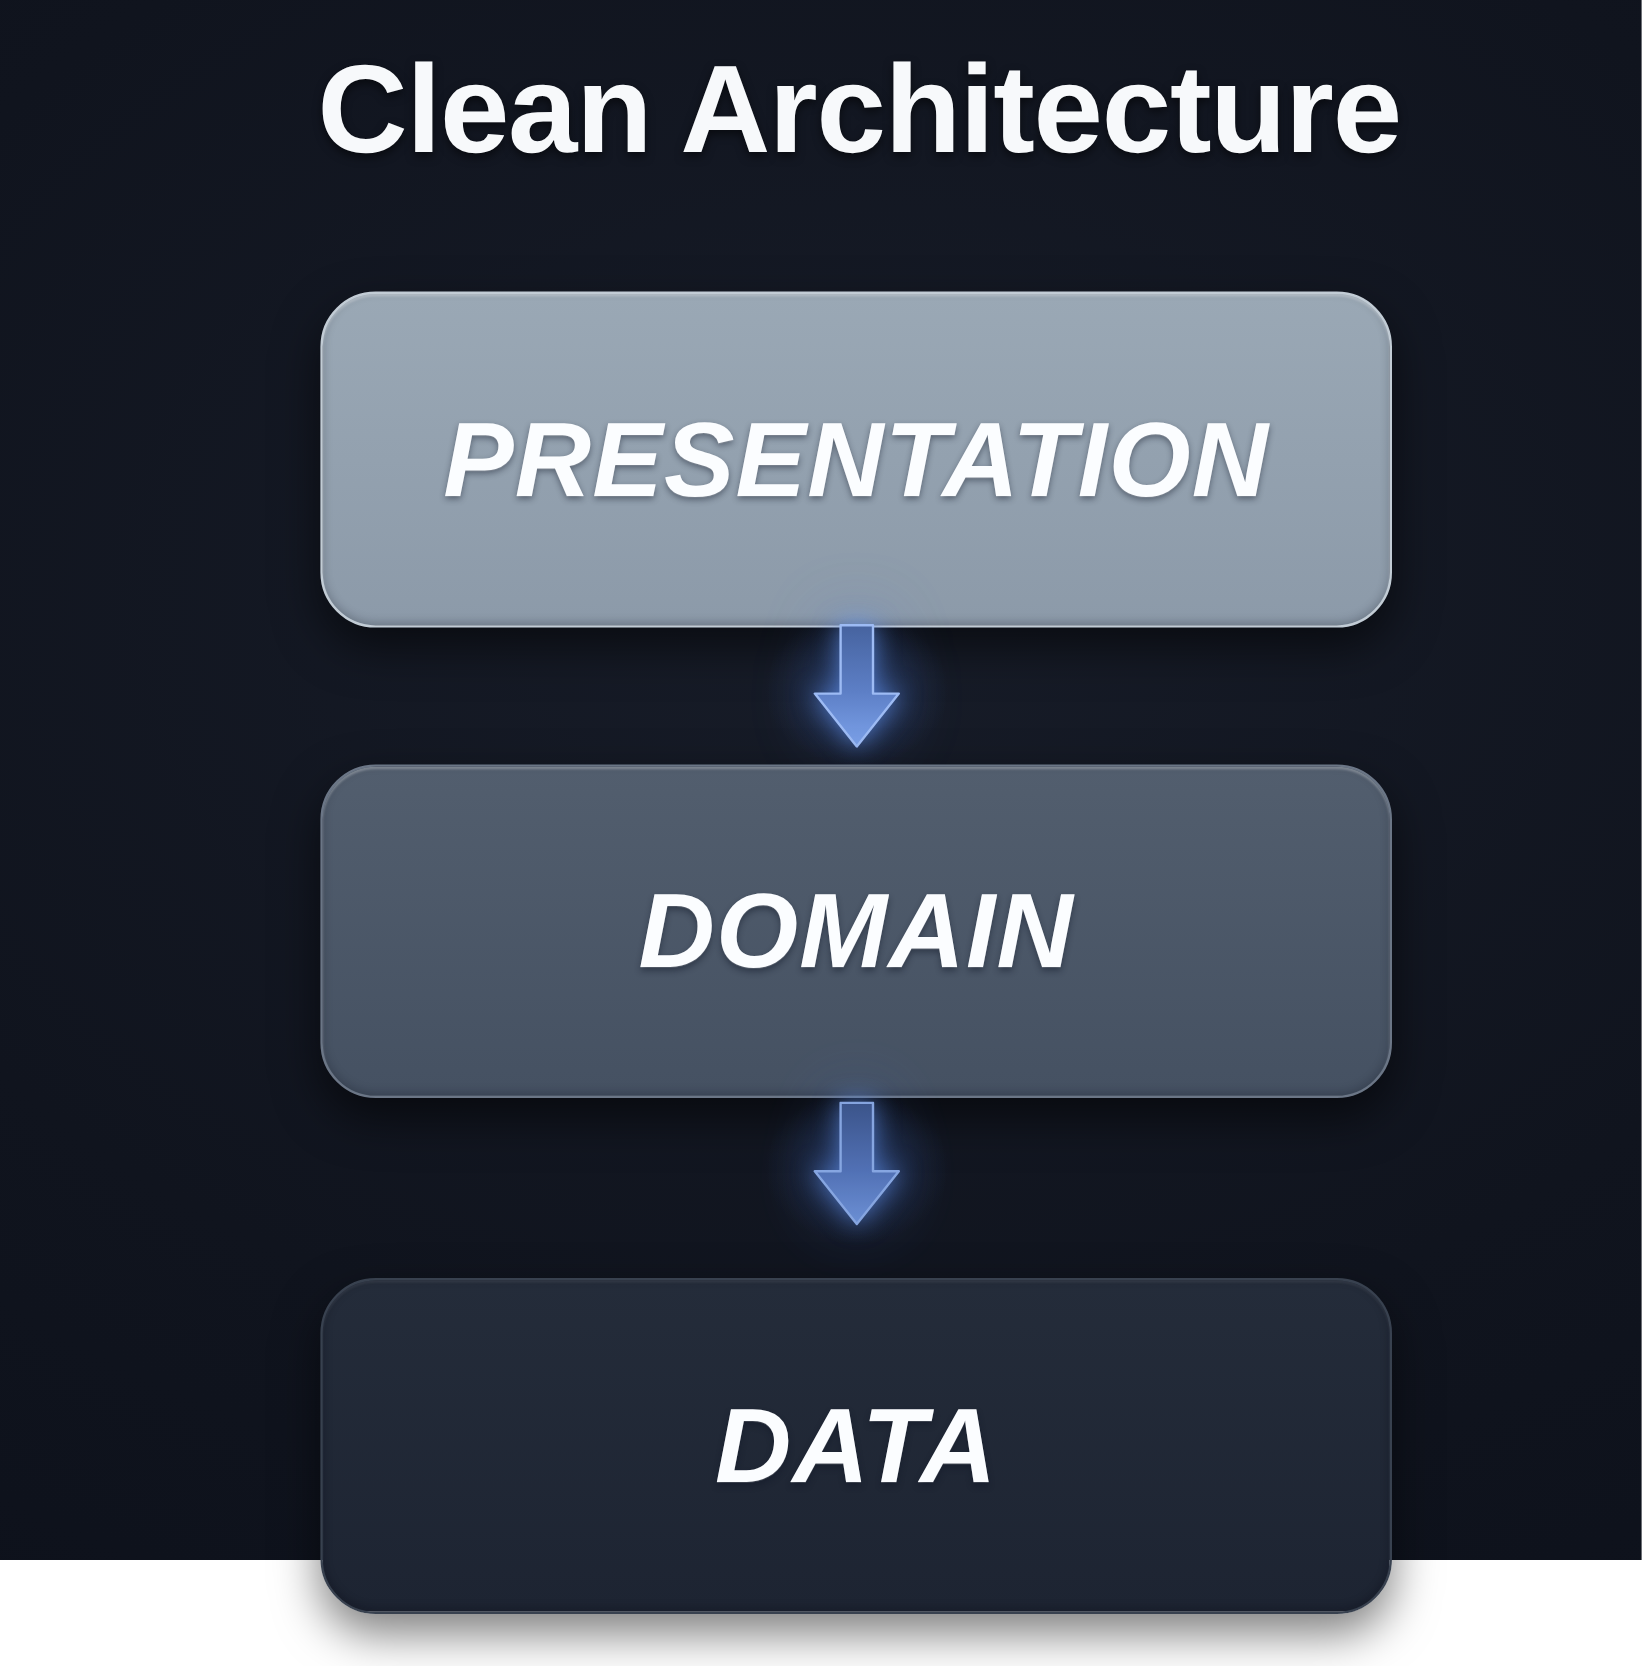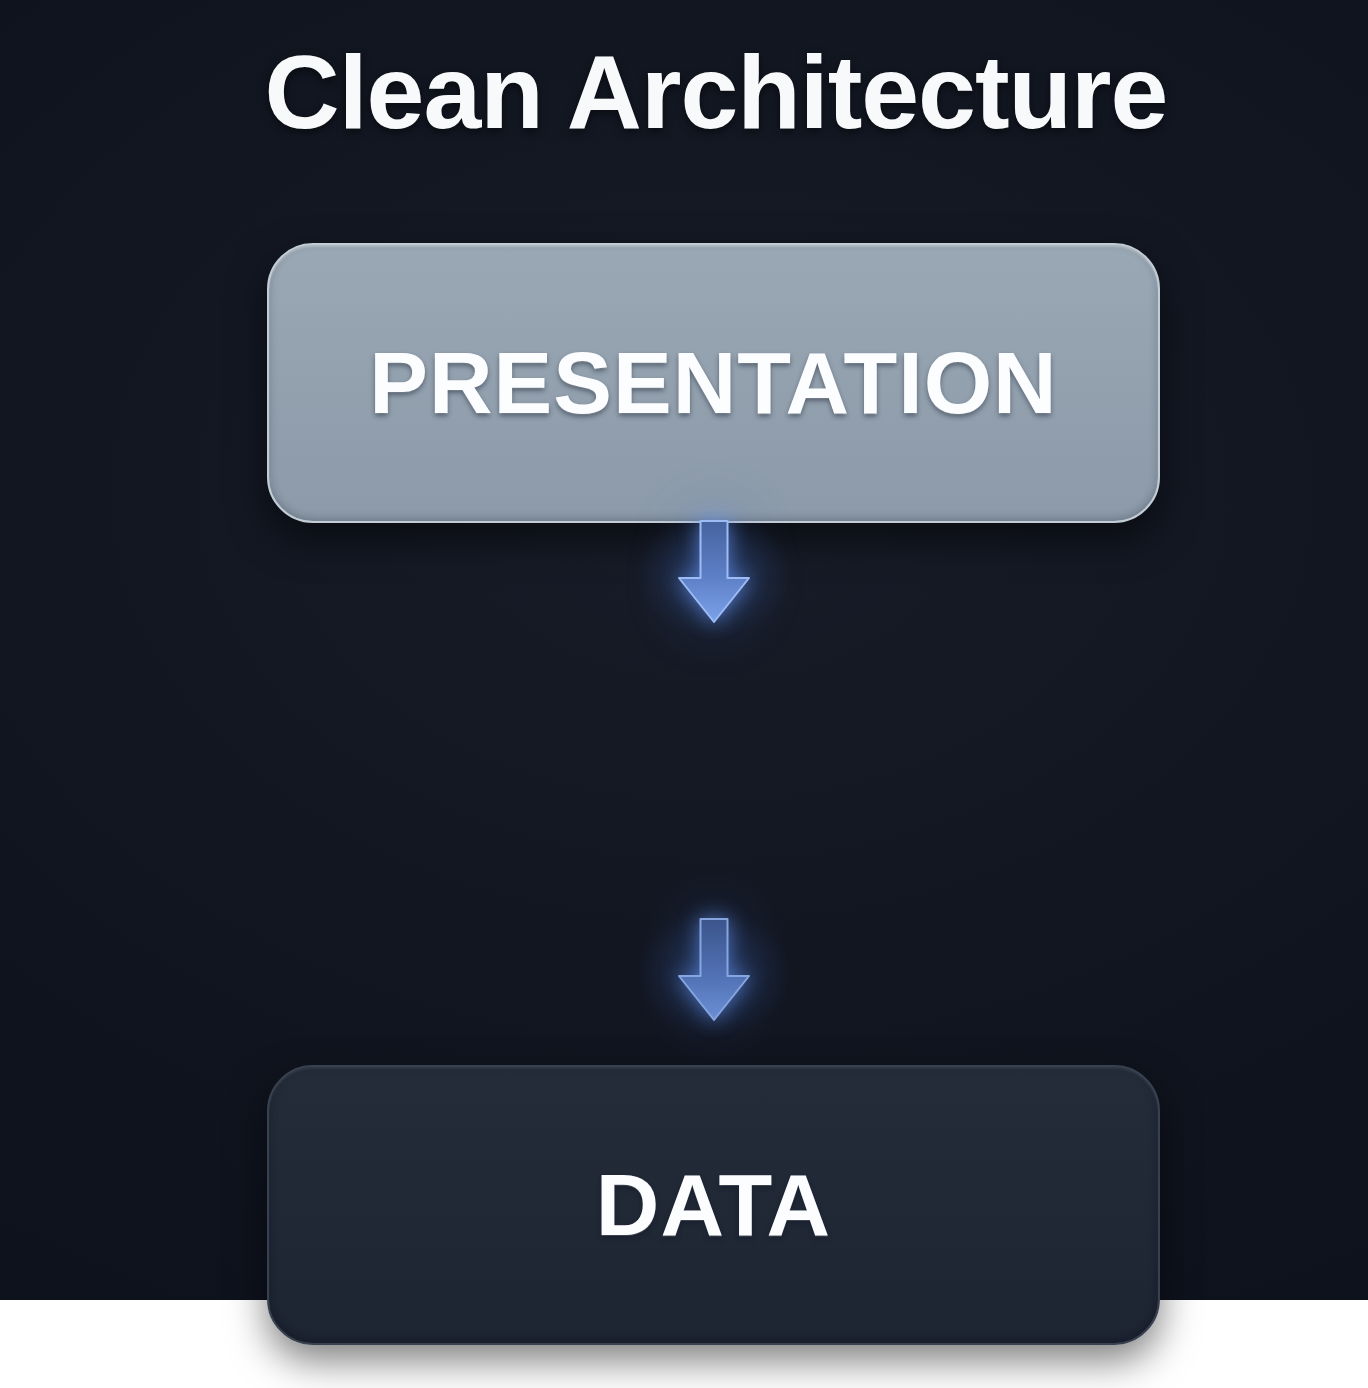--- a/index.html
+++ b/index.html
@@ -37,20 +37,21 @@
     box-sizing: border-box;
     border-radius: 46px;
     border: 2px solid transparent;
     display: flex;
     align-items: center;
     justify-content: center;
     box-shadow:
       inset 0 2px 2px rgba(255,255,255,0.28),
       inset 0 -2px 8px rgba(10,16,28,0.25),
       0 16px 38px rgba(0,0,0,0.55);
+    font-style: italic;
   }
   .box-presentation { top: 243px; }
   .box-domain       { top: 637px; height: 278px; }
   .box-data         { top: 1037px; box-shadow: inset 0 2px 2px rgba(255,255,255,0.07), inset 0 -2px 8px rgba(5,8,16,0.3), 0 16px 38px rgba(0,0,0,0.5); margin-top: 28px; }
   .layer-label {
     font-size: 88px;
     font-weight: 800;
     letter-spacing: 1px;
     color: #fbfdff;
     text-shadow: 0 3px 5px rgba(15,22,38,0.45), 0 1px 0 rgba(255,255,255,0.25);
@@ -93,20 +94,23 @@
     <defs>
       <linearGradient id="arrowGrad1" x1="0" y1="0" x2="0" y2="1">
         <stop offset="0" stop-color="#46639f"></stop>
         <stop offset="0.55" stop-color="#5d7fc6"></stop>
         <stop offset="1" stop-color="#7ca2ea"></stop>
       </linearGradient>
     </defs>
     <polygon points="24.5,1 51.5,1 51.5,58 73,58 38,102 3,58 24.5,58" fill="url(#arrowGrad1)" stroke="#9dbbf4" stroke-width="2" stroke-linejoin="round"></polygon>
   </svg>
 
+  <div class="layer-box box-domain" style="background: linear-gradient(rgb(82, 94, 110), rgb(69, 81, 98)); border-color: rgb(107, 118, 134);">
+    <span class="layer-label">DOMAIN</span>
+  </div>
 
   <div class="arrow-glow glow-2"></div>
   <svg class="arrow arrow-2" viewBox="0 0 76 104">
     <defs>
       <linearGradient id="arrowGrad2" x1="0" y1="0" x2="0" y2="1">
         <stop offset="0" stop-color="#3f5a93"></stop>
         <stop offset="0.55" stop-color="#5576bd"></stop>
         <stop offset="1" stop-color="#7399e2"></stop>
       </linearGradient>
     </defs>

